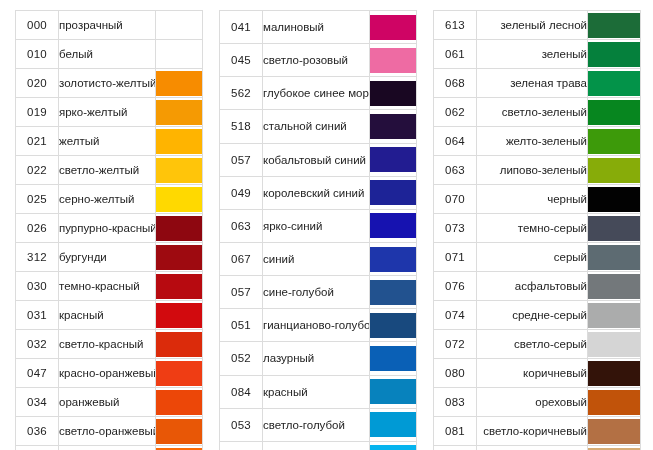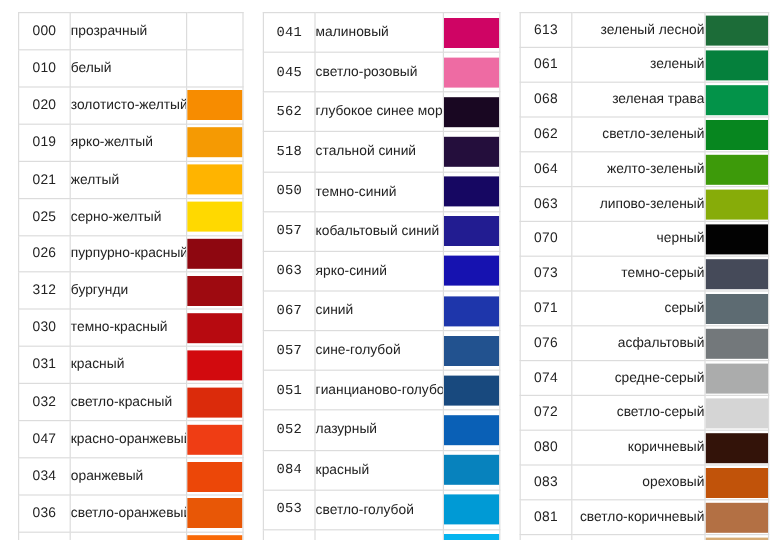--- a/index.html
+++ b/index.html
@@ -48,21 +48,21 @@
     background: #ffffff;
   }
   .cell-code {
     width: 44px;
     text-align: center;
     font-size: 11.5px;
     color: #232323;
     letter-spacing: 0.2px;
   }
   .col-0 .cell-code { width: 42px; }
-  .col-1 .cell-code { width: 42px; font-family: Liberation Mono, monospace; }
+  .col-1 .cell-code { width: 42px; }
   .col-2 .cell-code { width: 42px; }
 
   .cell-name {
     font-size: 11.5px;
     color: #232323;
     padding-left: 9px;
     white-space: nowrap;
     overflow: hidden;
     margin-left: 21px;
   }
@@ -124,20 +124,27 @@
             </td>
           </tr>
           <tr>
             <td class="cell-code">021</td>
             <td class="cell-name">желтый</td>
             <td class="cell-swatch">
               <span class="swatch" style="background: rgb(255, 180, 0);"></span>
             </td>
           </tr>
           <tr>
+            <td class="cell-code">022</td>
+            <td class="cell-name">светло-желтый</td>
+            <td class="cell-swatch">
+              <span class="swatch" style="background: rgb(255, 197, 10);"></span>
+            </td>
+          </tr>
+          <tr>
             <td class="cell-code">025</td>
             <td class="cell-name">серно-желтый</td>
             <td class="cell-swatch">
               <span class="swatch" style="background: rgb(255, 217, 0);"></span>
             </td>
           </tr>
           <tr>
             <td class="cell-code">026</td>
             <td class="cell-name">пурпурно-красный</td>
             <td class="cell-swatch">
@@ -226,31 +233,31 @@
             </td>
           </tr>
           <tr>
             <td class="cell-code">518</td>
             <td class="cell-name">стальной синий</td>
             <td class="cell-swatch">
               <span class="swatch" style="background: rgb(36, 14, 60);"></span>
             </td>
           </tr>
           <tr>
-            <td class="cell-code">050</td>
-            <td class="cell-name">темно-синий</td>
-            <td class="cell-swatch">
-              <span class="swatch" style="background: rgb(22, 7, 98);"></span>
-            </td>
-          </tr>
-          <tr>
             <td class="cell-code">057</td>
             <td class="cell-name">кобальтовый синий</td>
             <td class="cell-swatch">
               <span class="swatch" style="background: rgb(34, 28, 145);"></span>
+            </td>
+          </tr>
+          <tr>
+            <td class="cell-code">049</td>
+            <td class="cell-name">королевский синий</td>
+            <td class="cell-swatch">
+              <span class="swatch" style="background: rgb(29, 35, 151);"></span>
             </td>
           </tr>
           <tr>
             <td class="cell-code">063</td>
             <td class="cell-name">ярко-синий</td>
             <td class="cell-swatch">
               <span class="swatch" style="background: rgb(22, 18, 176);"></span>
             </td>
           </tr>
           <tr>

